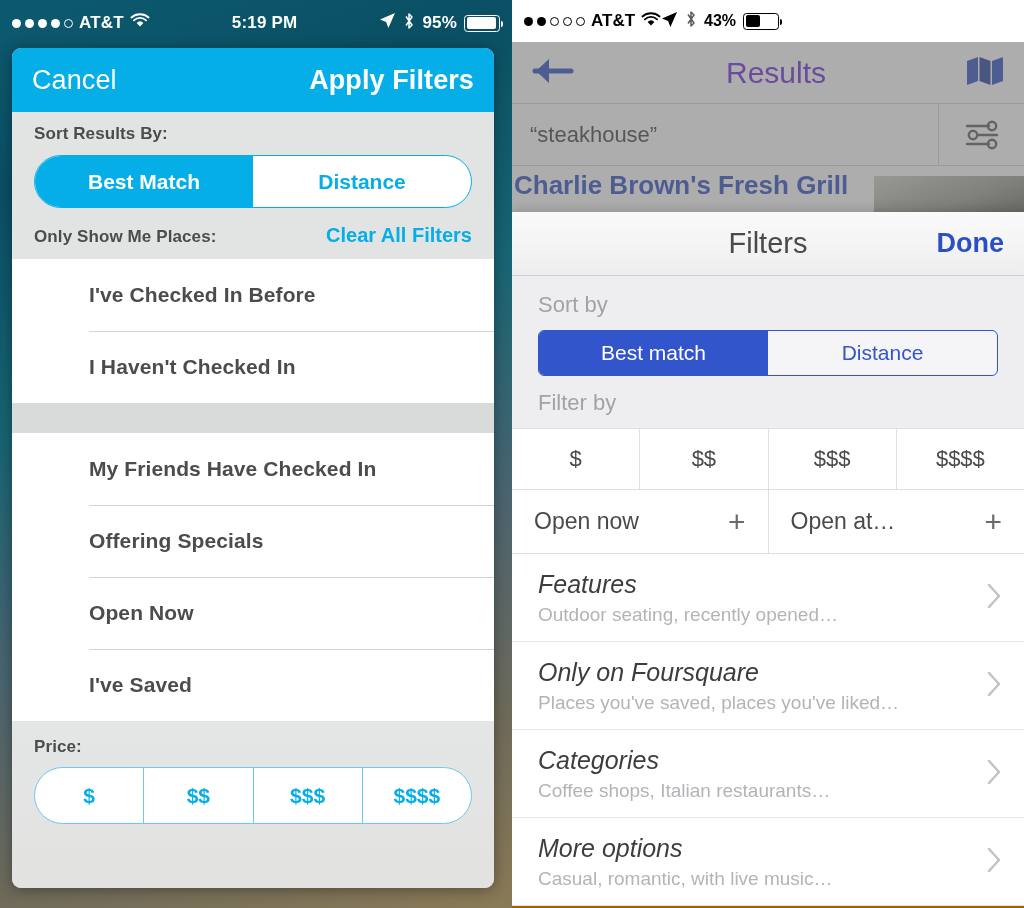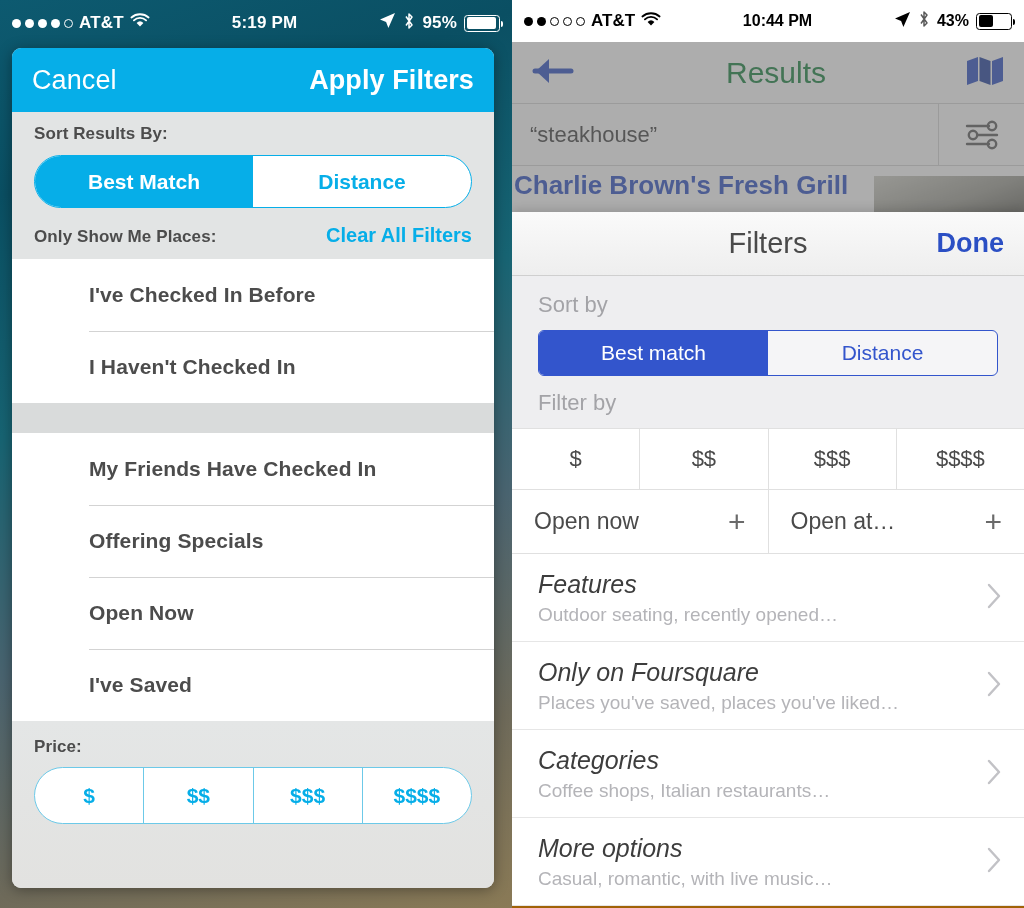--- a/index.html
+++ b/index.html
@@ -130,21 +130,21 @@
     display: flex; align-items: center; padding: 0 12px;
     color: #000000; font-size: 16px; font-weight: bold;
     background: #ffffff;
   }
   .r-navbar {
     position: relative; z-index: 3;
     height: 62px; display: flex; align-items: center; justify-content: space-between;
     padding: 0 20px; background: #ffffff;
     border-bottom: 1px solid #d8d8d8;
   }
-  .r-title { font-size: 30px; color: #15803d; font-weight: 400; position: absolute; left: 16px; right: 0; text-align: center; }
+  .r-title { font-size: 30px; color: #6d28d9; font-weight: 400; position: absolute; left: 16px; right: 0; text-align: center; }
   .r-back { position: relative; z-index: 2; }
   .r-map { position: relative; z-index: 2; }
   .r-searchbar {
     position: relative; z-index: 3;
     height: 62px; display: flex; align-items: center;
     background: #ffffff; border-bottom: 1px solid #d8d8d8;
   }
   .r-searchtext {
     flex: 1; padding-left: 18px; font-size: 22px; color: #3f3f3f; font-weight: 400;
   }
@@ -342,21 +342,20 @@
         </span>
         <span class="carrier">AT&amp;T</span>
         <span>
           <svg width="20" height="15" viewBox="0 0 20 15">
               <path d="M10 13.6 6.6 9.9a5 5 0 0 1 6.8 0z" fill="#000"></path>
               <path d="M3.9 7.3a9 9 0 0 1 12.2 0" stroke="#000" stroke-width="1.8" fill="none" stroke-linecap="round"></path>
               <path d="M1.4 4.5a13 13 0 0 1 17.2 0" stroke="#000" stroke-width="1.8" fill="none" stroke-linecap="round"></path>
             </svg>
         </span>
       </div>
-      <div class="sb-center">10:44 PM</div>
       <div class="sb-right">
         <span>
           <svg width="17" height="17" viewBox="0 0 17 17">
               <path d="M16 1 1 7.6l6.1 2.3L9.4 16z" fill="#000"></path>
             </svg>
         </span>
         <span>
           <svg width="12" height="18" viewBox="0 0 12 18">
               <path d="M3 4.5 9 13 6 16V2l3 3-6 8.5" stroke="#5a5a5a" stroke-width="1.5" fill="none" stroke-linejoin="round"></path>
             </svg>

